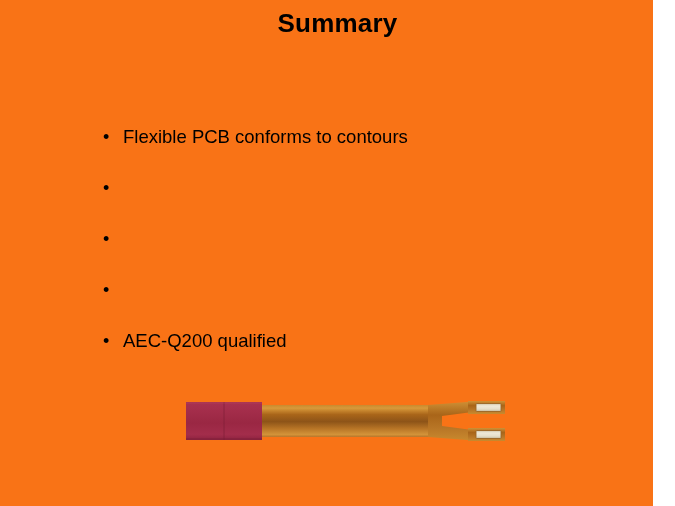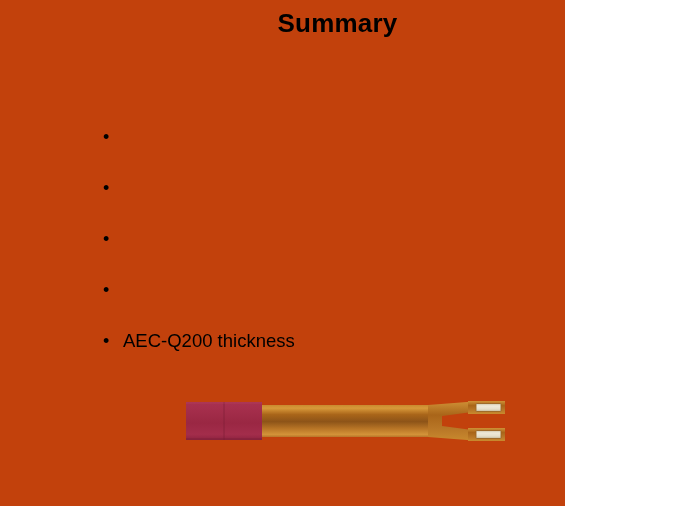--- a/index.html
+++ b/index.html
@@ -11,23 +11,23 @@
     height: 506px;
     background: #ffffff;
     font-family: "Liberation Sans", sans-serif;
     color: #000000;
     overflow: hidden;
     position: relative;
   }
 
   .slide {
     position: relative;
-    width: 565px;
+    width: 653px;
     height: 506px;
-    background: #c2410c;
+    background: #f97316;
   }
 
   
   .slide-title {
     position: absolute;
     top: 9px;
     left: 0;
     width: 675px;
     text-align: center;
     font-size: 26px;
@@ -88,37 +88,38 @@
 <body>
 
 <div class="slide">
 
   <div class="slide-title">Summary</div>
 
   <ul class="bullet-list">
 
     <li class="bullet-item">
       <span class="bullet-marker">•</span>
+      <span class="bullet-text">Flexible PCB conforms to contours</span>
     </li>
 
     <li class="bullet-item">
       <span class="bullet-marker">•</span>
     </li>
 
     <li class="bullet-item">
       <span class="bullet-marker">•</span>
     </li>
 
     <li class="bullet-item">
       <span class="bullet-marker">•</span>
     </li>
 
     <li class="bullet-item">
       <span class="bullet-marker">•</span>
-      <span class="bullet-text">AEC-Q200 thickness</span>
+      <span class="bullet-text">AEC-Q200 qualified</span>
     </li>
 
   </ul>
 
   <div class="product-photo">
     <svg class="photo-canvas" viewBox="0 0 325 60" preserveAspectRatio="none">
       <defs>
         <linearGradient id="flexGrad" x1="0" y1="0" x2="0" y2="1">
           <stop offset="0%" stop-color="#c98a2e"></stop>
           <stop offset="10%" stop-color="#d8993a"></stop>

